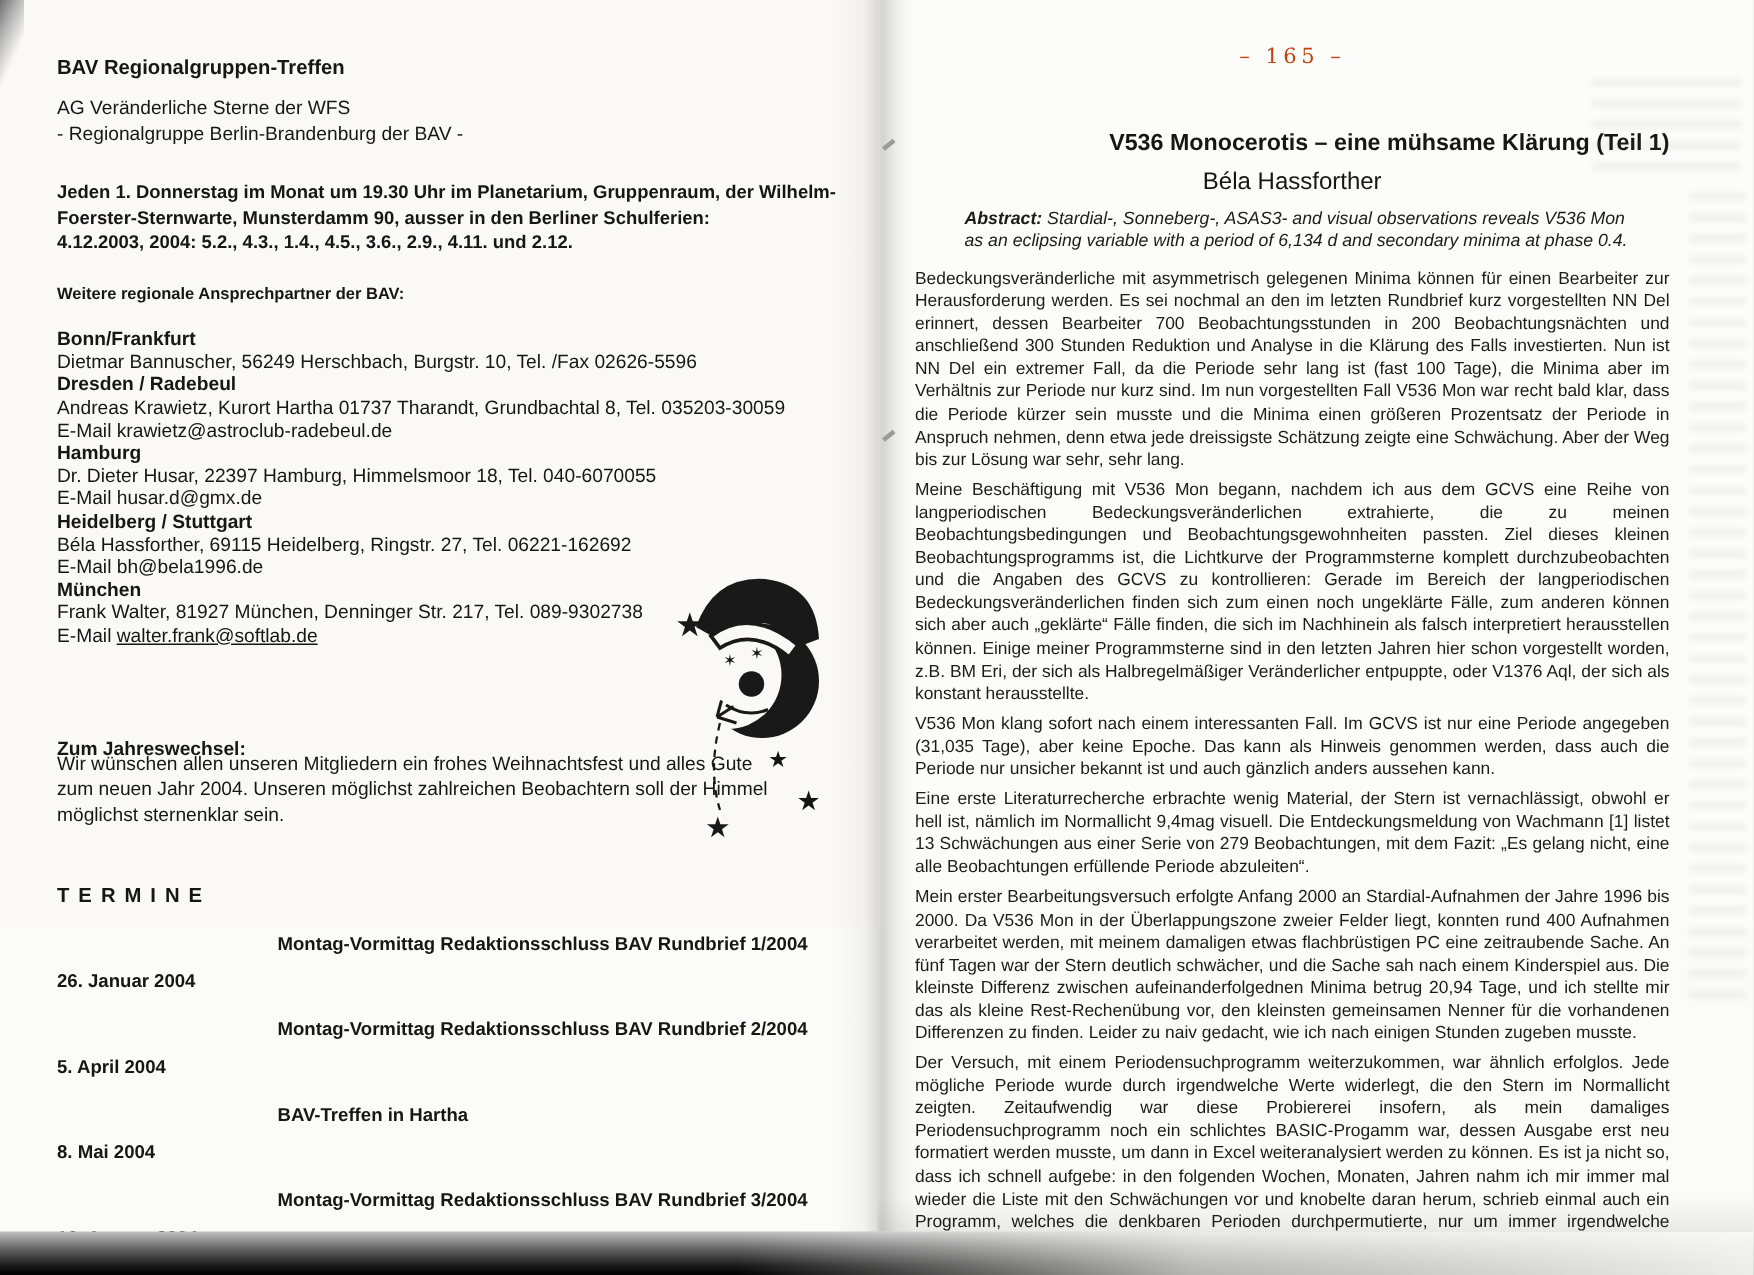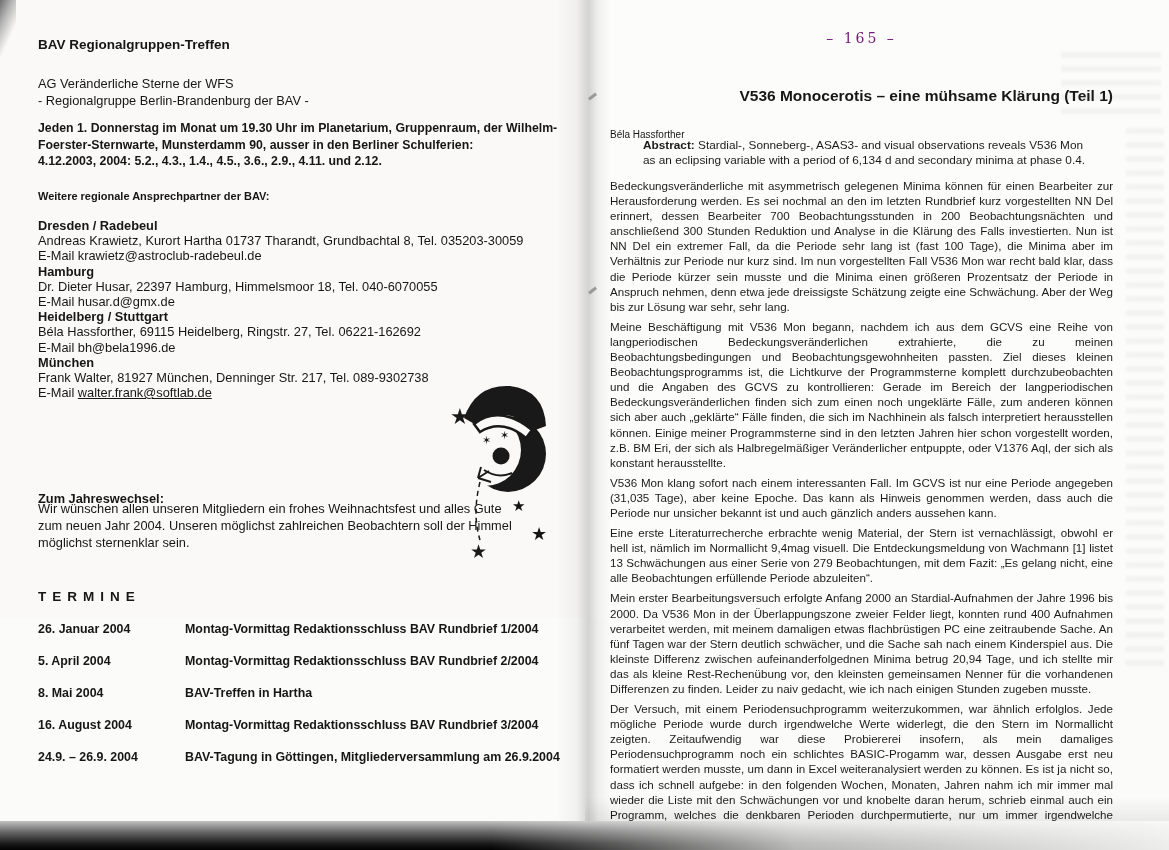--- a/index.html
+++ b/index.html
@@ -4,47 +4,47 @@
 <style>
   html,body{margin:0;padding:0;background:#e8e8e6;}
   .scan{position:relative;width:1169px;height:850px;overflow:hidden;
         background:#fbfbfa;font-family:"Liberation Sans",sans-serif;color:#161616;}
   .page{position:absolute;top:0;height:618px;}
   .page.left{left:0;width:585px;background:#faf9f7;}
   .page.right{left:585px;width:584px;background:#fcfcfb;}
 
   
   .lp-heading{position:absolute;top:37px;left:38px;font-size:13.5px;font-weight:700;white-space:nowrap;}
-  .lp-org{position:absolute;top:76px;left:38px;font-size:12.8px;line-height:16.5px;}
+  .lp-org{position:absolute;top:64px;left:38px;font-size:12.8px;line-height:16.5px;}
   .lp-meeting{position:absolute;top:120px;left:38px;font-size:12.3px;font-weight:700;line-height:16.5px;}
   .lp-contacts-heading{position:absolute;top:190px;left:38px;font-size:11px;font-weight:700;white-space:nowrap;text-align:right;}
   .lp-contacts{position:absolute;top:218px;left:38px;font-size:12.8px;line-height:15.2px;}
   .contact .city{font-weight:700;}
   .ln{white-space:nowrap;}
   .u{text-decoration:underline;}
   .lp-season-heading{position:absolute;top:491px;left:38px;font-size:12.8px;font-weight:700;white-space:nowrap;}
   .lp-season{position:absolute;top:501px;left:38px;font-size:12.8px;line-height:16.9px;}
   .lp-termine-heading{position:absolute;top:589px;left:38px;font-size:13.5px;font-weight:700;letter-spacing:6px;white-space:nowrap;}
   .lp-termine{position:absolute;top:621px;left:38px;font-size:12.4px;font-weight:700;line-height:16px;}
   .trow{display:flex;margin-bottom:16px;}
-  .trow .tdate{width:147px;flex:none;}
+  .trow .tdate{width:147px;flex:none;margin-top:25px;}
   .trow .tevent{white-space:nowrap;}
   .star{position:absolute;color:#141414;}
   .star.s1{left:512px;top:497px;font-size:15px;}
   .star.s2{left:531px;top:523px;font-size:18px;}
   .santa{position:absolute;left:448px;top:378px;width:104px;height:196px;}
 
   
   .rp-pagenum{position:absolute;top:30px;left:25px;width:503px;text-align:center;
-              font-family:"DejaVu Serif",serif;font-size:14px;letter-spacing:3px;color:#701a75;}
+              font-family:"DejaVu Serif",serif;font-size:14px;letter-spacing:3px;color:#c2410c;}
   .rp-title{position:absolute;top:87px;left:25px;width:503px;text-align:right;
             font-size:15.5px;font-weight:700;}
-  .rp-author{position:absolute;top:113px;left:25px;width:503px;text-align:left;font-size:10px;margin-top:16px;}
+  .rp-author{position:absolute;top:113px;left:25px;width:503px;text-align:center;font-size:16px;}
   .rp-abstract{position:absolute;top:138px;left:58px;width:450px;font-size:11.8px;
-               line-height:15px;color:#1b1b1b;}
+               font-style:italic;line-height:15px;color:#1b1b1b;}
   .abs-label{font-weight:700;}
   .rp-body{position:absolute;top:178px;left:25px;width:503px;font-size:11.6px;
            line-height:15.1px;text-align:justify;color:#1b1b1b;}
   .rp-body p{margin:0 0 5px 0;}
 
   
   .gutter{position:absolute;top:0;left:556px;width:54px;height:850px;pointer-events:none;
           background:linear-gradient(90deg,rgba(0,0,0,0) 0%,rgba(0,0,0,0.04) 38%,
                      rgba(0,0,0,0.16) 60%,rgba(0,0,0,0.05) 78%,rgba(0,0,0,0) 100%);}
   .staple{position:absolute;left:588px;width:9px;height:3px;background:#9a9a9a;transform:rotate(-38deg);}
@@ -79,20 +79,22 @@
 
     <div class="lp-meeting" id="meeting">
         <div class="ln">Jeden 1. Donnerstag im Monat um 19.30 Uhr im Planetarium, Gruppenraum, der Wilhelm-</div>
         <div class="ln">Foerster-Sternwarte, Munsterdamm 90, ausser in den Berliner Schulferien:</div>
         <div class="ln">4.12.2003, 2004: 5.2., 4.3., 1.4., 4.5., 3.6., 2.9., 4.11. und 2.12.</div>
       </div>
 
     <div class="lp-contacts-heading">Weitere regionale Ansprechpartner der BAV:</div>
     <div class="lp-contacts" id="contacts">
         <div class="contact">
+          <div class="city ln">Bonn/Frankfurt</div>
+          <div class="ln">Dietmar Bannuscher, 56249 Herschbach, Burgstr. 10, Tel. /Fax 02626-5596</div>
         </div>
         <div class="contact">
           <div class="city ln">Dresden / Radebeul</div>
           <div class="ln">Andreas Krawietz, Kurort Hartha 01737 Tharandt, Grundbachtal 8, Tel. 035203-30059</div>
           <div class="ln">E-Mail krawietz@astroclub-radebeul.de</div>
         </div>
         <div class="contact">
           <div class="city ln">Hamburg</div>
           <div class="ln">Dr. Dieter Husar, 22397 Hamburg, Himmelsmoor 18, Tel. 040-6070055</div>
           <div class="ln">E-Mail husar.d@gmx.de</div>

